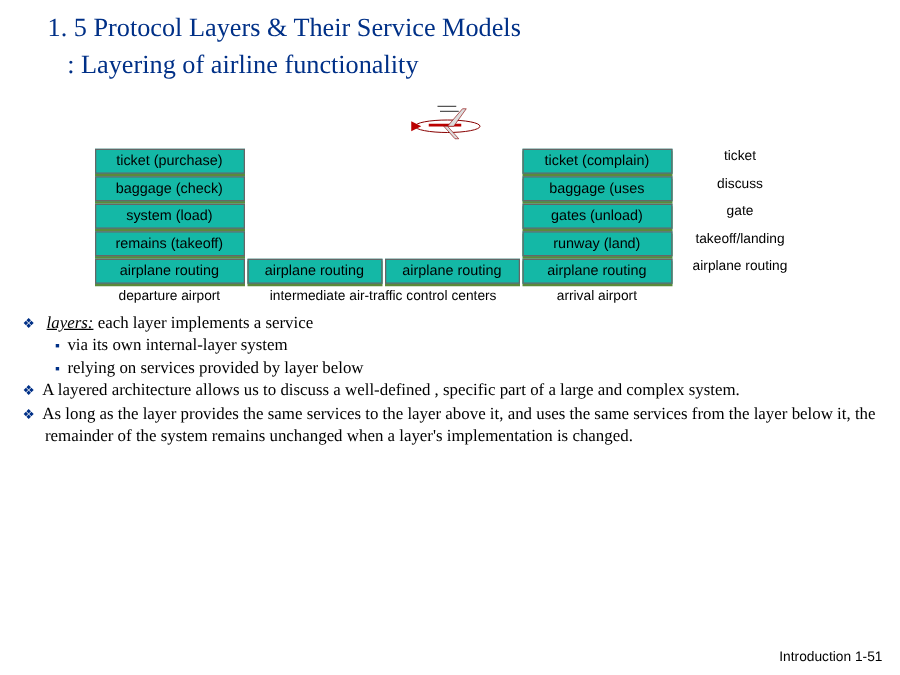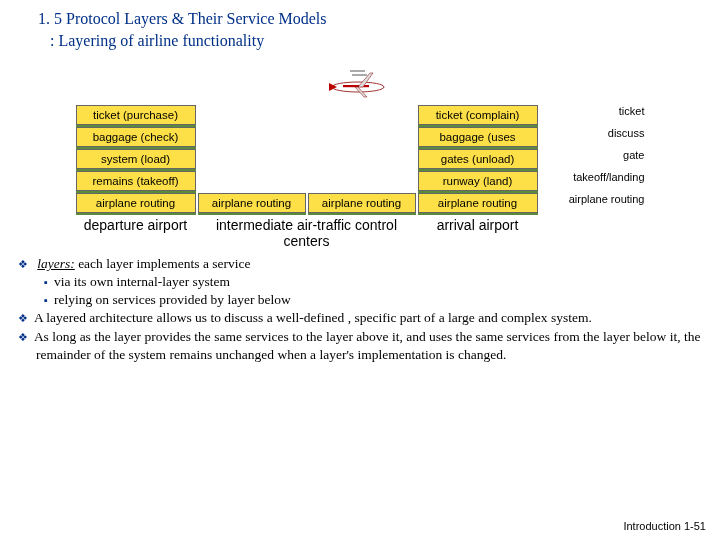--- a/index.html
+++ b/index.html
@@ -12,21 +12,21 @@
     overflow: hidden;
     position: relative;
   }
   .slide {
     padding: 8px 18px;
     box-sizing: border-box;
   }
   .title {
     color: #003087;
     font-family: Georgia, 'Times New Roman', serif;
-    font-size: 16px;
+    font-size: 21px;
     line-height: 1.4;
     margin: 0 0 10px 20px;
   }
   .diagram {
     margin: 0 auto 6px auto;
     width: 660px;
   }
   .plane {
     width: 70px;
     height: 38px;
@@ -34,40 +34,40 @@
     position: relative;
   }
   .layer-row {
     display: flex;
     gap: 2px;
     margin-bottom: 2px;
     justify-content: center;
     align-items: stretch;
   }
   .layer-cell {
-    background: #fde047;
+    background: #14b8a6;
     border: 1px solid #666;
     box-shadow: 0 2px 0 #5a8a3a;
     font-size: 11.5px;
     text-align: center;
     padding: 3px 2px;
     box-sizing: border-box;
     white-space: nowrap;
     overflow: hidden;
   }
   .col-left  { width: 120px; }
   .col-mid   { width: 108px; }
   .col-right { width: 120px; }
-  .col-label { width: 105px; border: none; box-shadow: none; background: transparent; text-align: right; font-size: 11px; }
+  .col-label { width: 105px; border: none; box-shadow: none; background: transparent; text-align: center; font-size: 11px; }
   .spacer    { width: 108px; }
   .label-row {
     display: flex;
     gap: 2px;
     justify-content: center;
-    font-size: 14px;
+    font-size: 11px;
     margin-top: 4px;
   }
   .label-row > div {
     text-align: center;
     box-sizing: border-box;
   }
   .lab-left  { width: 120px; }
   .lab-mid   { width: 218px; }
   .lab-right { width: 120px; }
   .lab-pad   { width: 105px; }

